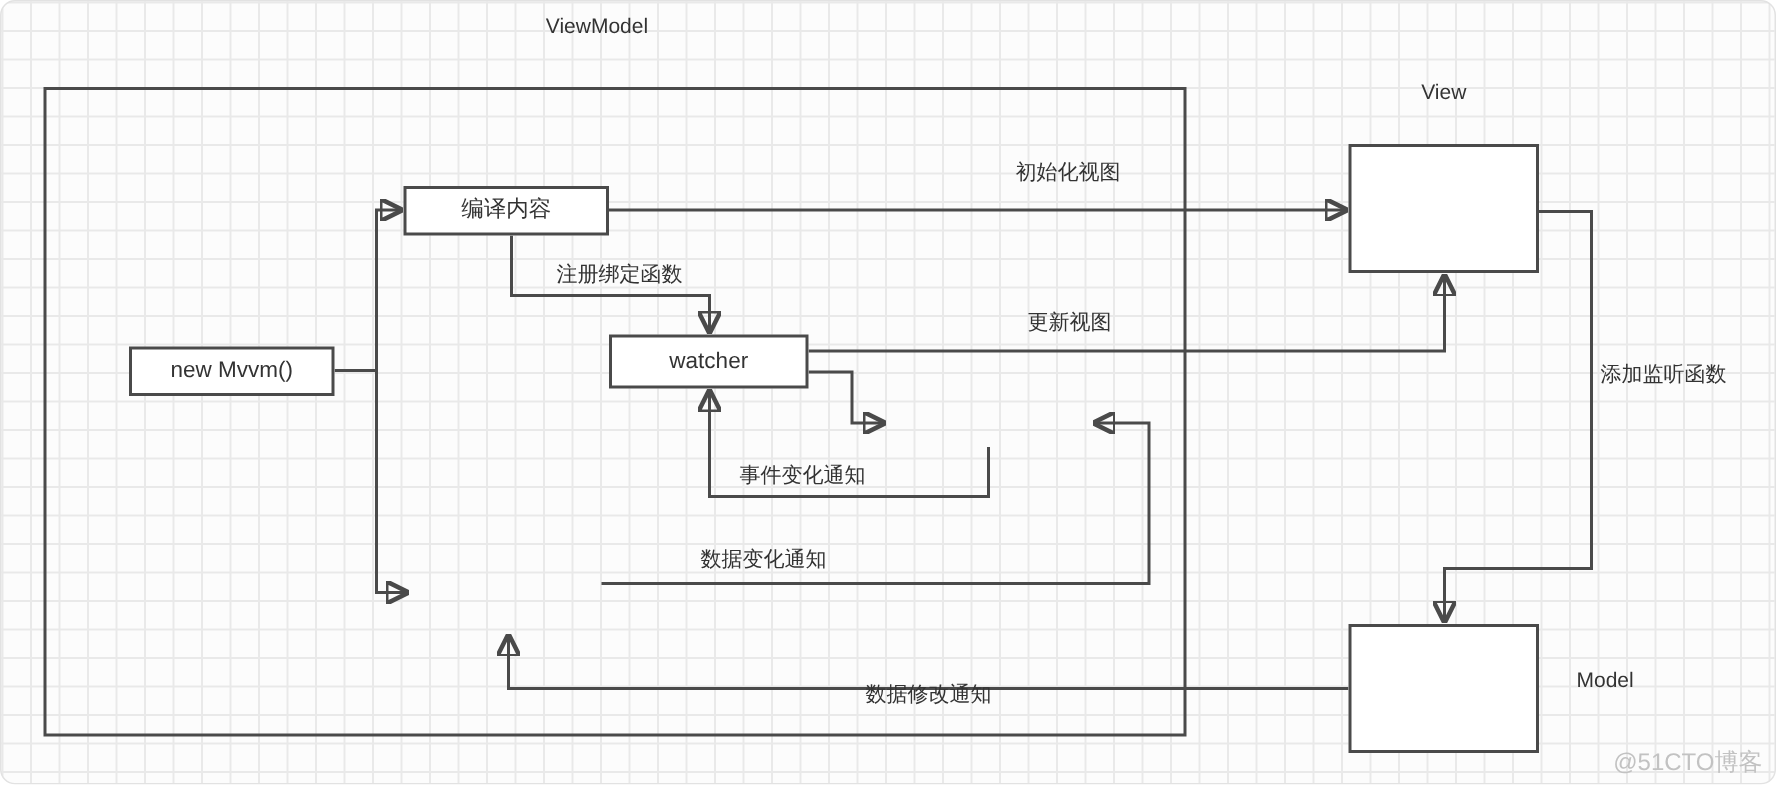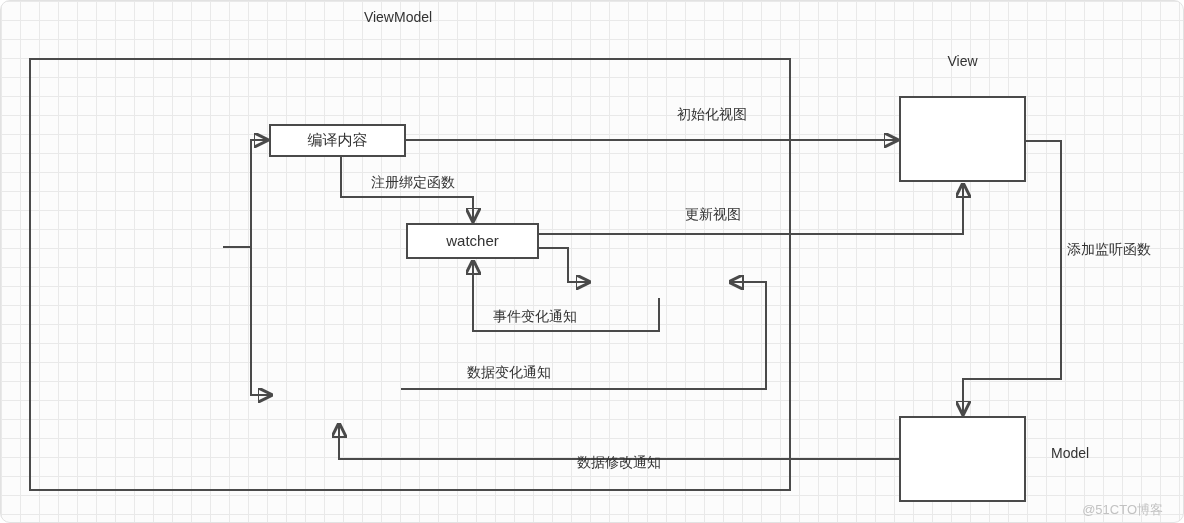--- a/index.html
+++ b/index.html
@@ -66,23 +66,23 @@
   .txt {
     position: absolute;
     font-size: 14px;
     color: #333333;
     white-space: nowrap;
     z-index: 4;
   }
   .txt.centered { text-align: center; }
   .watermark {
     position: absolute;
-    right: 20px;
+    right: 8px;
     bottom: 3px;
-    font-size: 13px;
+    font-size: 16px;
     color: #c2c2c2;
     z-index: 5;
   }
 </style>
 </head>
 <body>
 
 <div class="canvas">
 
   <svg class="wires" viewBox="0 0 1184 523" xmlns="http://www.w3.org/2000/svg">
@@ -100,20 +100,23 @@
     <path d="M538 247 H567 V281 H588" marker-end="url(#arrow)"></path>
     <path d="M658 297 V330 H472 V260" marker-end="url(#arrow)"></path>
     <path d="M400 388 H765 V281 H729" marker-end="url(#arrow)"></path>
     <path d="M898 458 H338 V423" marker-end="url(#arrow)"></path>
     <path d="M1025 140 H1060 V378 H962 V413" marker-end="url(#arrow)"></path>
   </svg>
 
   <div class="vm-box"></div>
   <div class="txt centered" style="left:337px; top:8px; width:120px;">ViewModel</div>
 
+  <div class="node" style="left:85px; top:230px; width:137px; height:33px;">
+    <span>new Mvvm()</span>
+  </div>
 
   <div class="node" style="left:268px; top:123px; width:137px; height:33px;">
     <span>编译内容</span>
   </div>
 
   <div class="node" style="left:405px; top:222px; width:133px; height:36px;text-align:right;">
     <span>watcher</span>
   </div>
 
 

